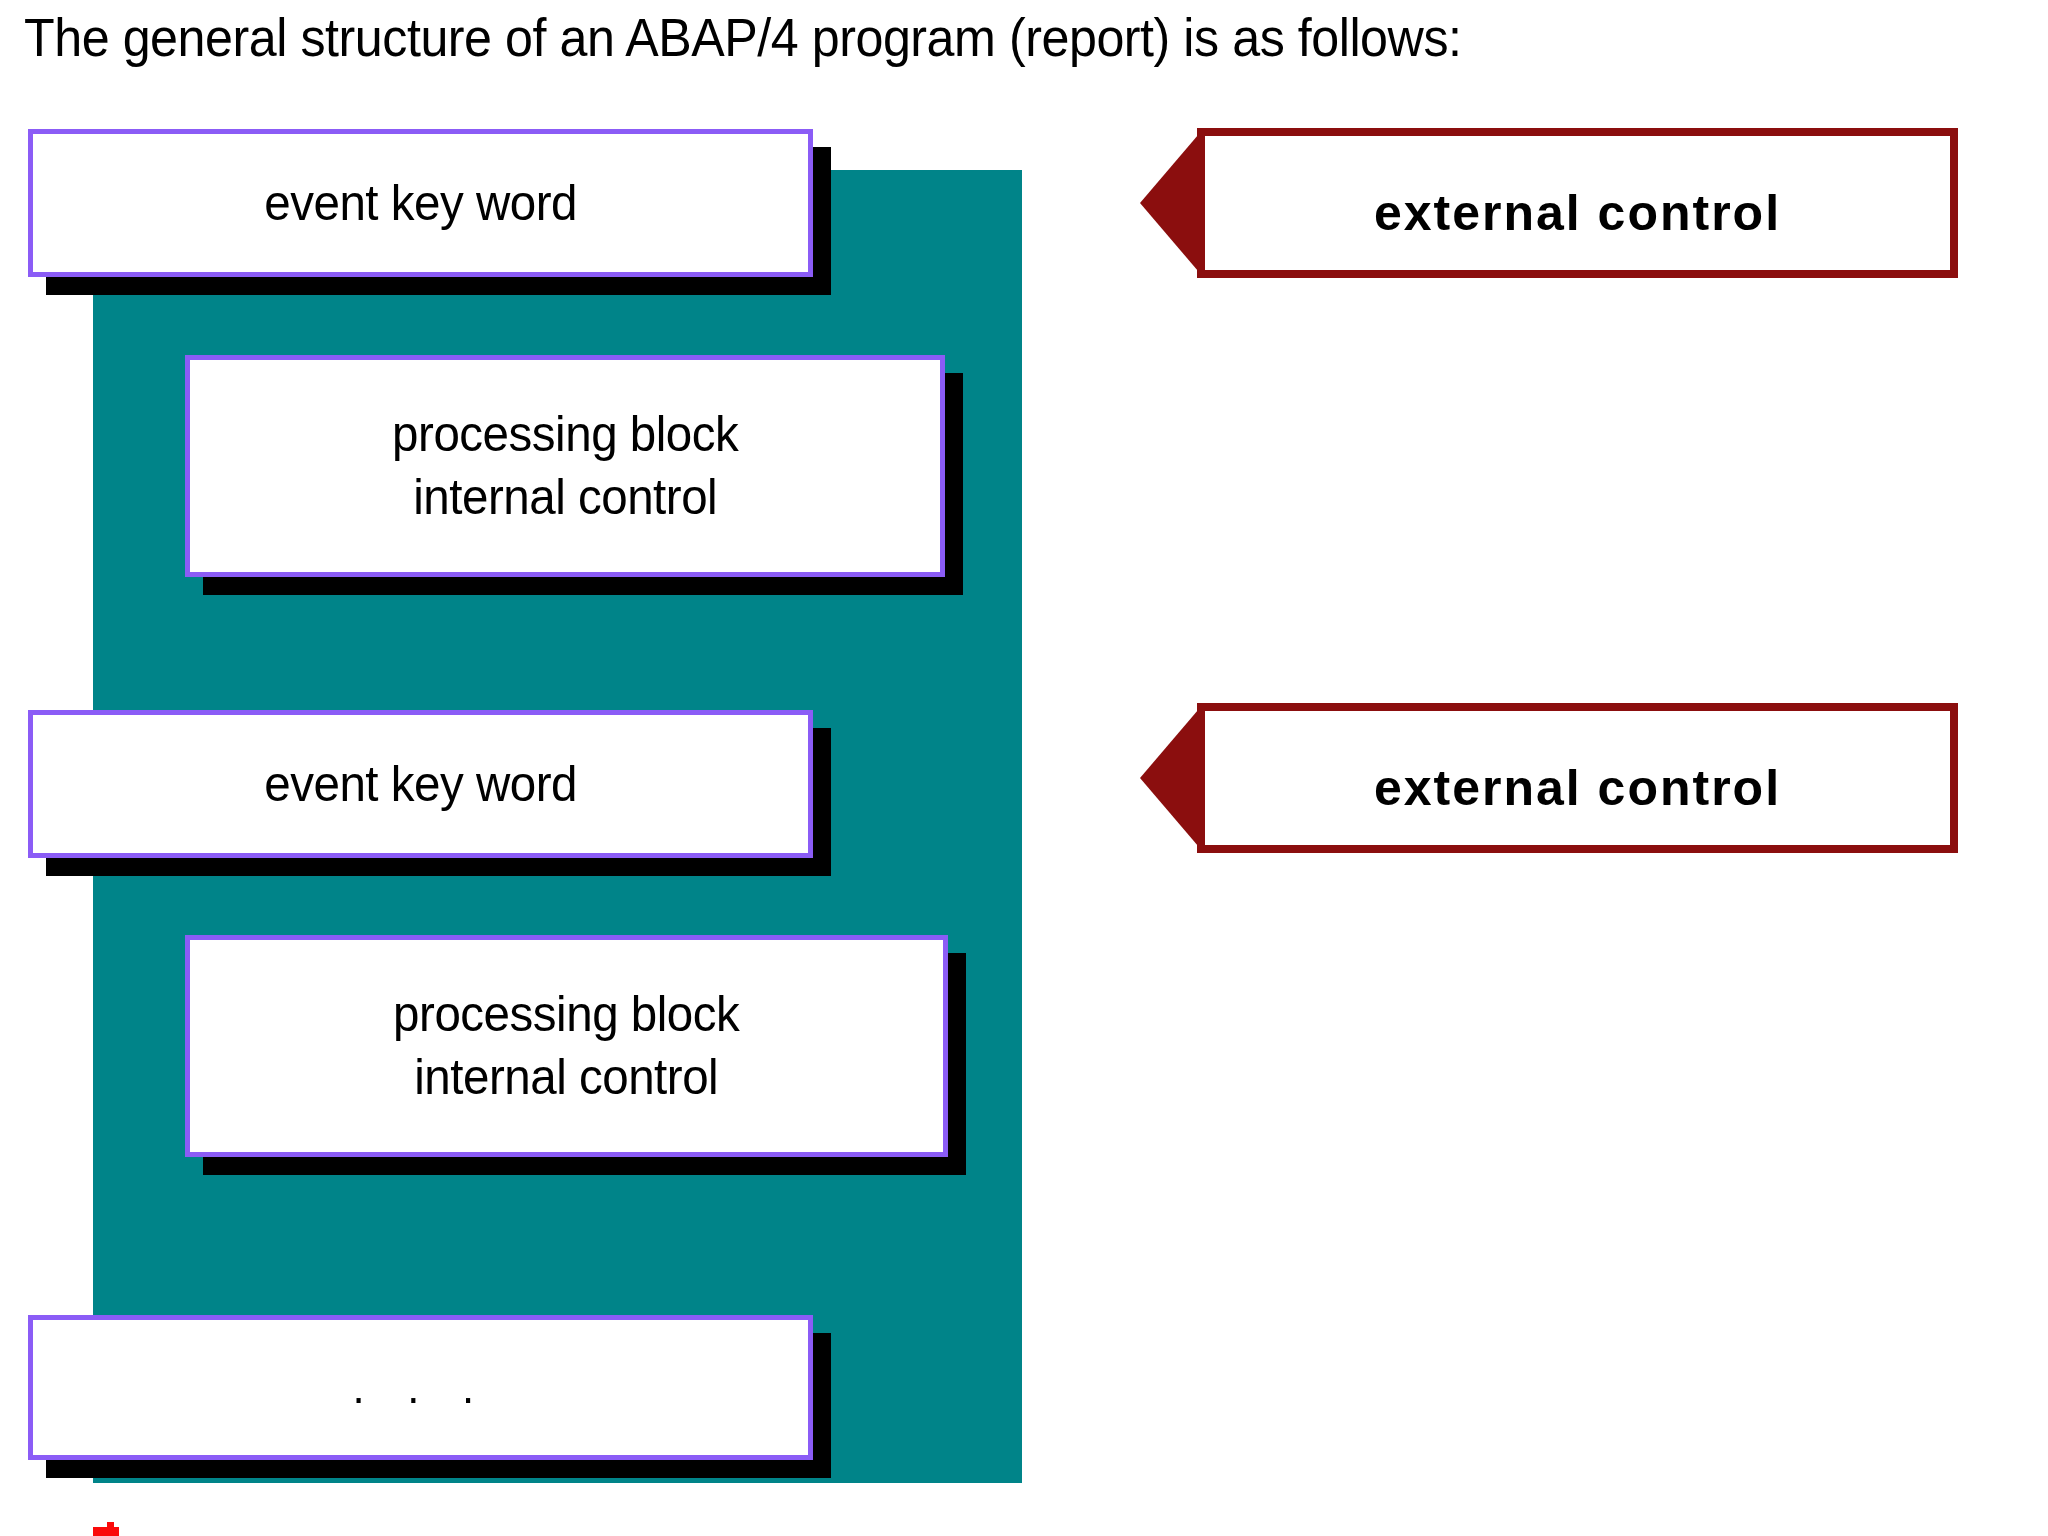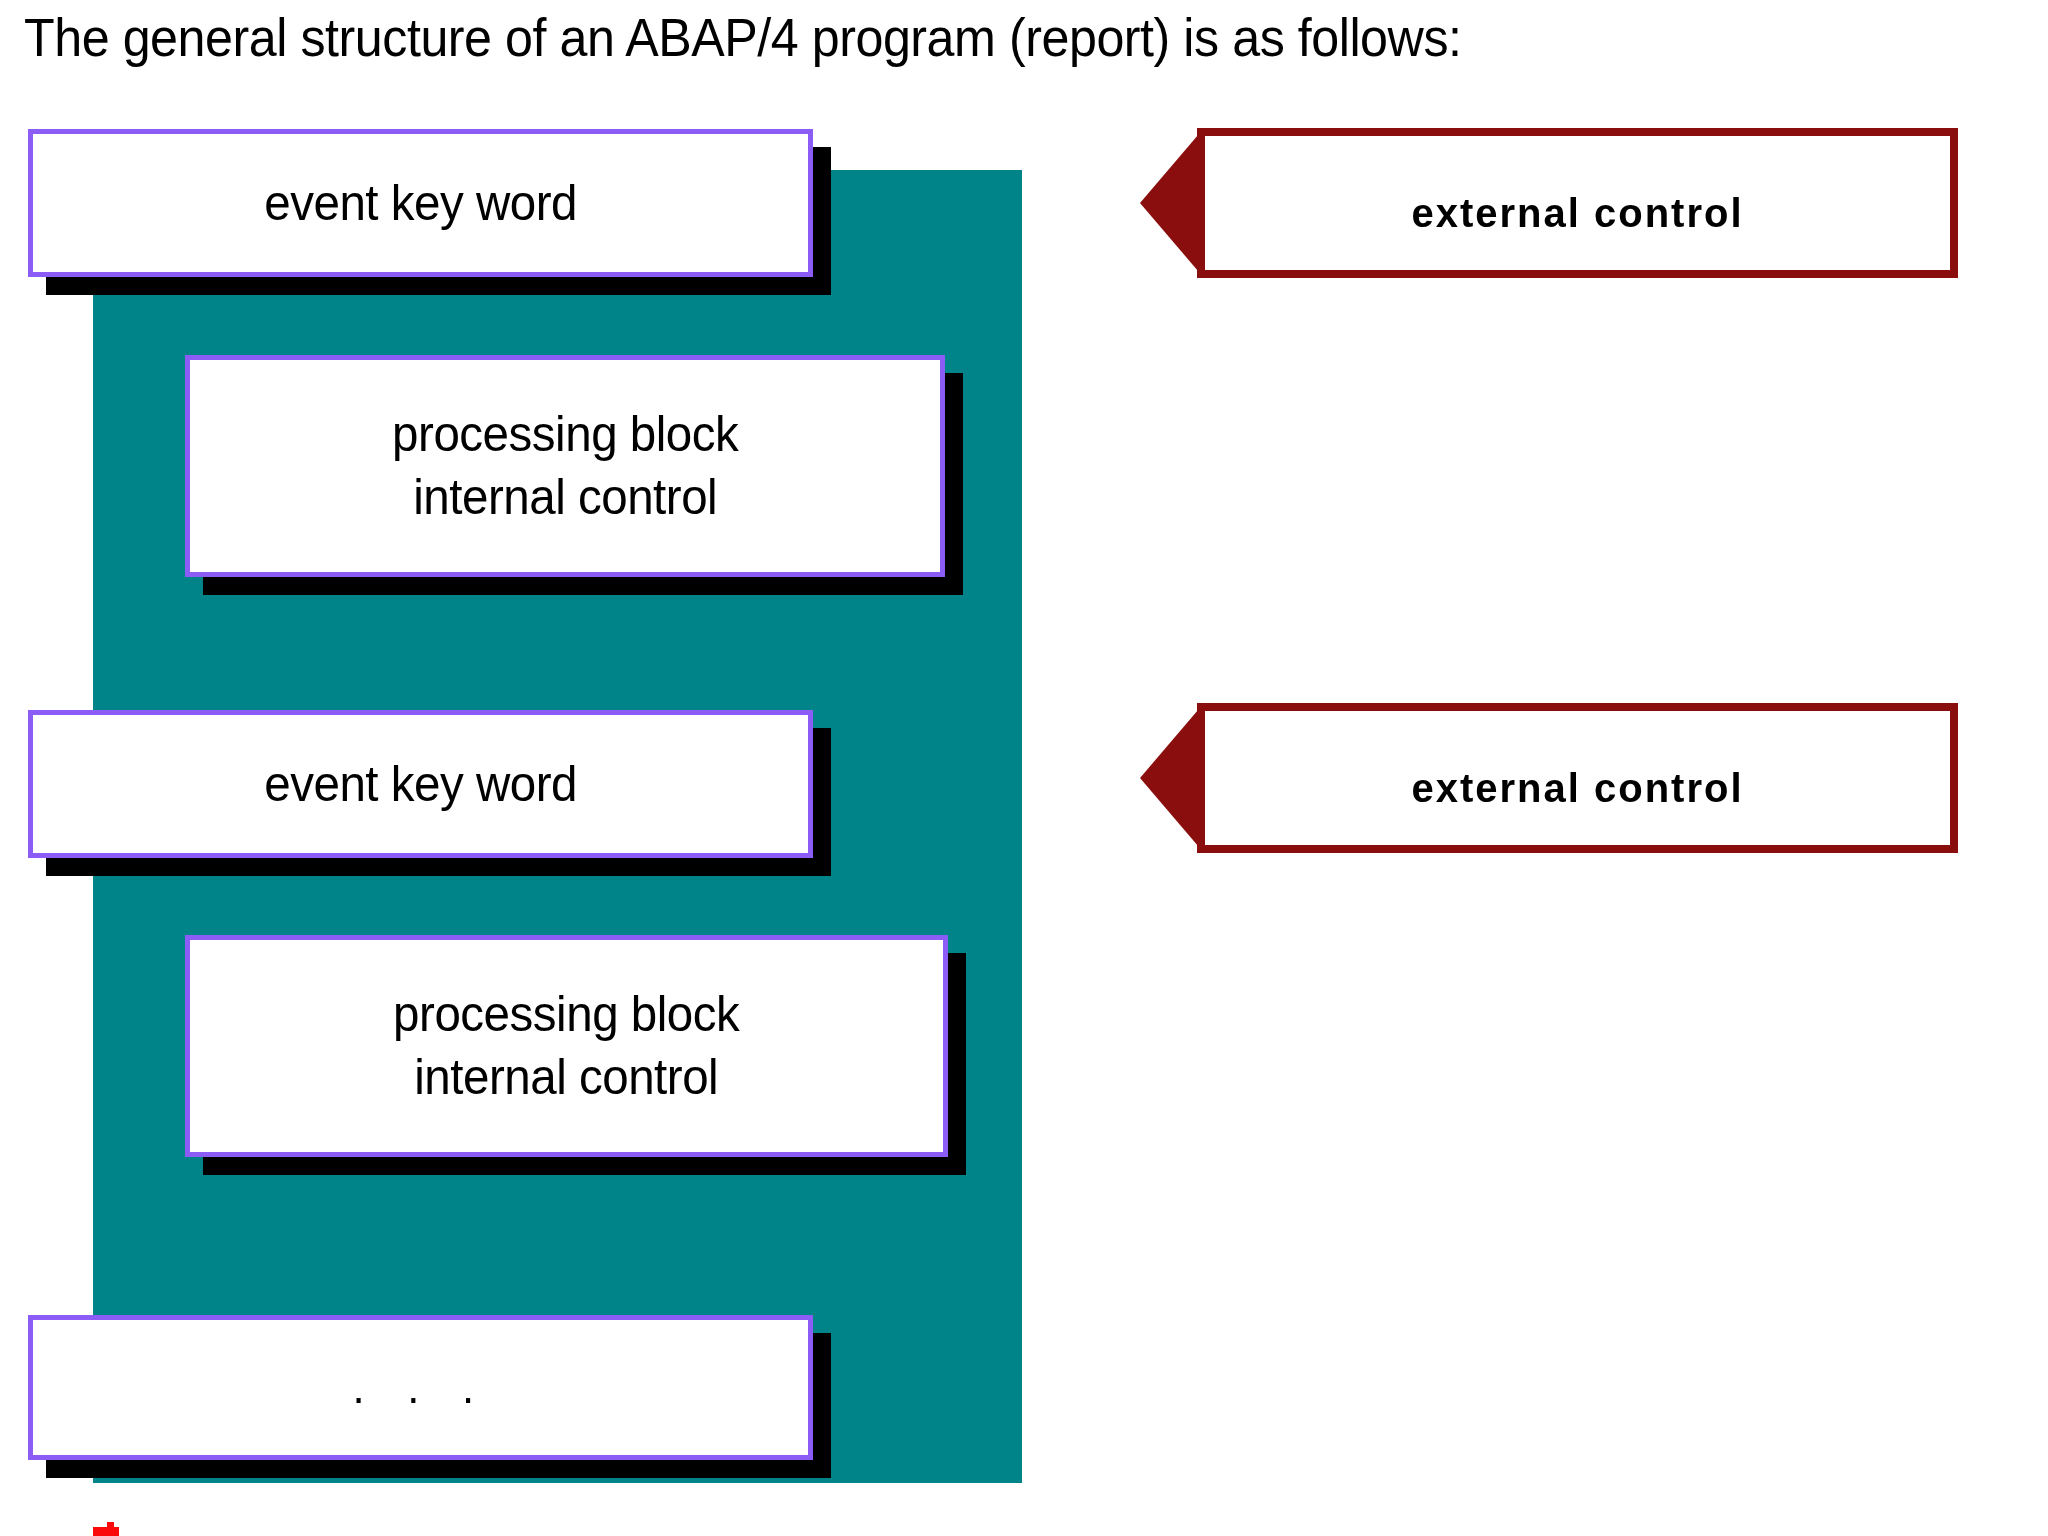--- a/index.html
+++ b/index.html
@@ -109,21 +109,21 @@
     right: 0;
     height: 150px;
     background: #ffffff;
     border: 8px solid #8B0E0E;
     box-sizing: border-box;
     display: flex;
     align-items: center;
     justify-content: center;
   }
   .arrow-label {
-    font-size: 40px;
+    font-size: 50px;
     line-height: 52px;
     font-weight: bold;
     color: #000000;
     font-family: "Liberation Sans", sans-serif;
     letter-spacing: 2px;
     white-space: nowrap;
     margin-top: 20px;
   }
   #arrow-external-1 { left: 1140px; top: 128px;  width: 818px; }
   #arrow-external-2 { left: 1140px; top: 703px;  width: 818px; }

